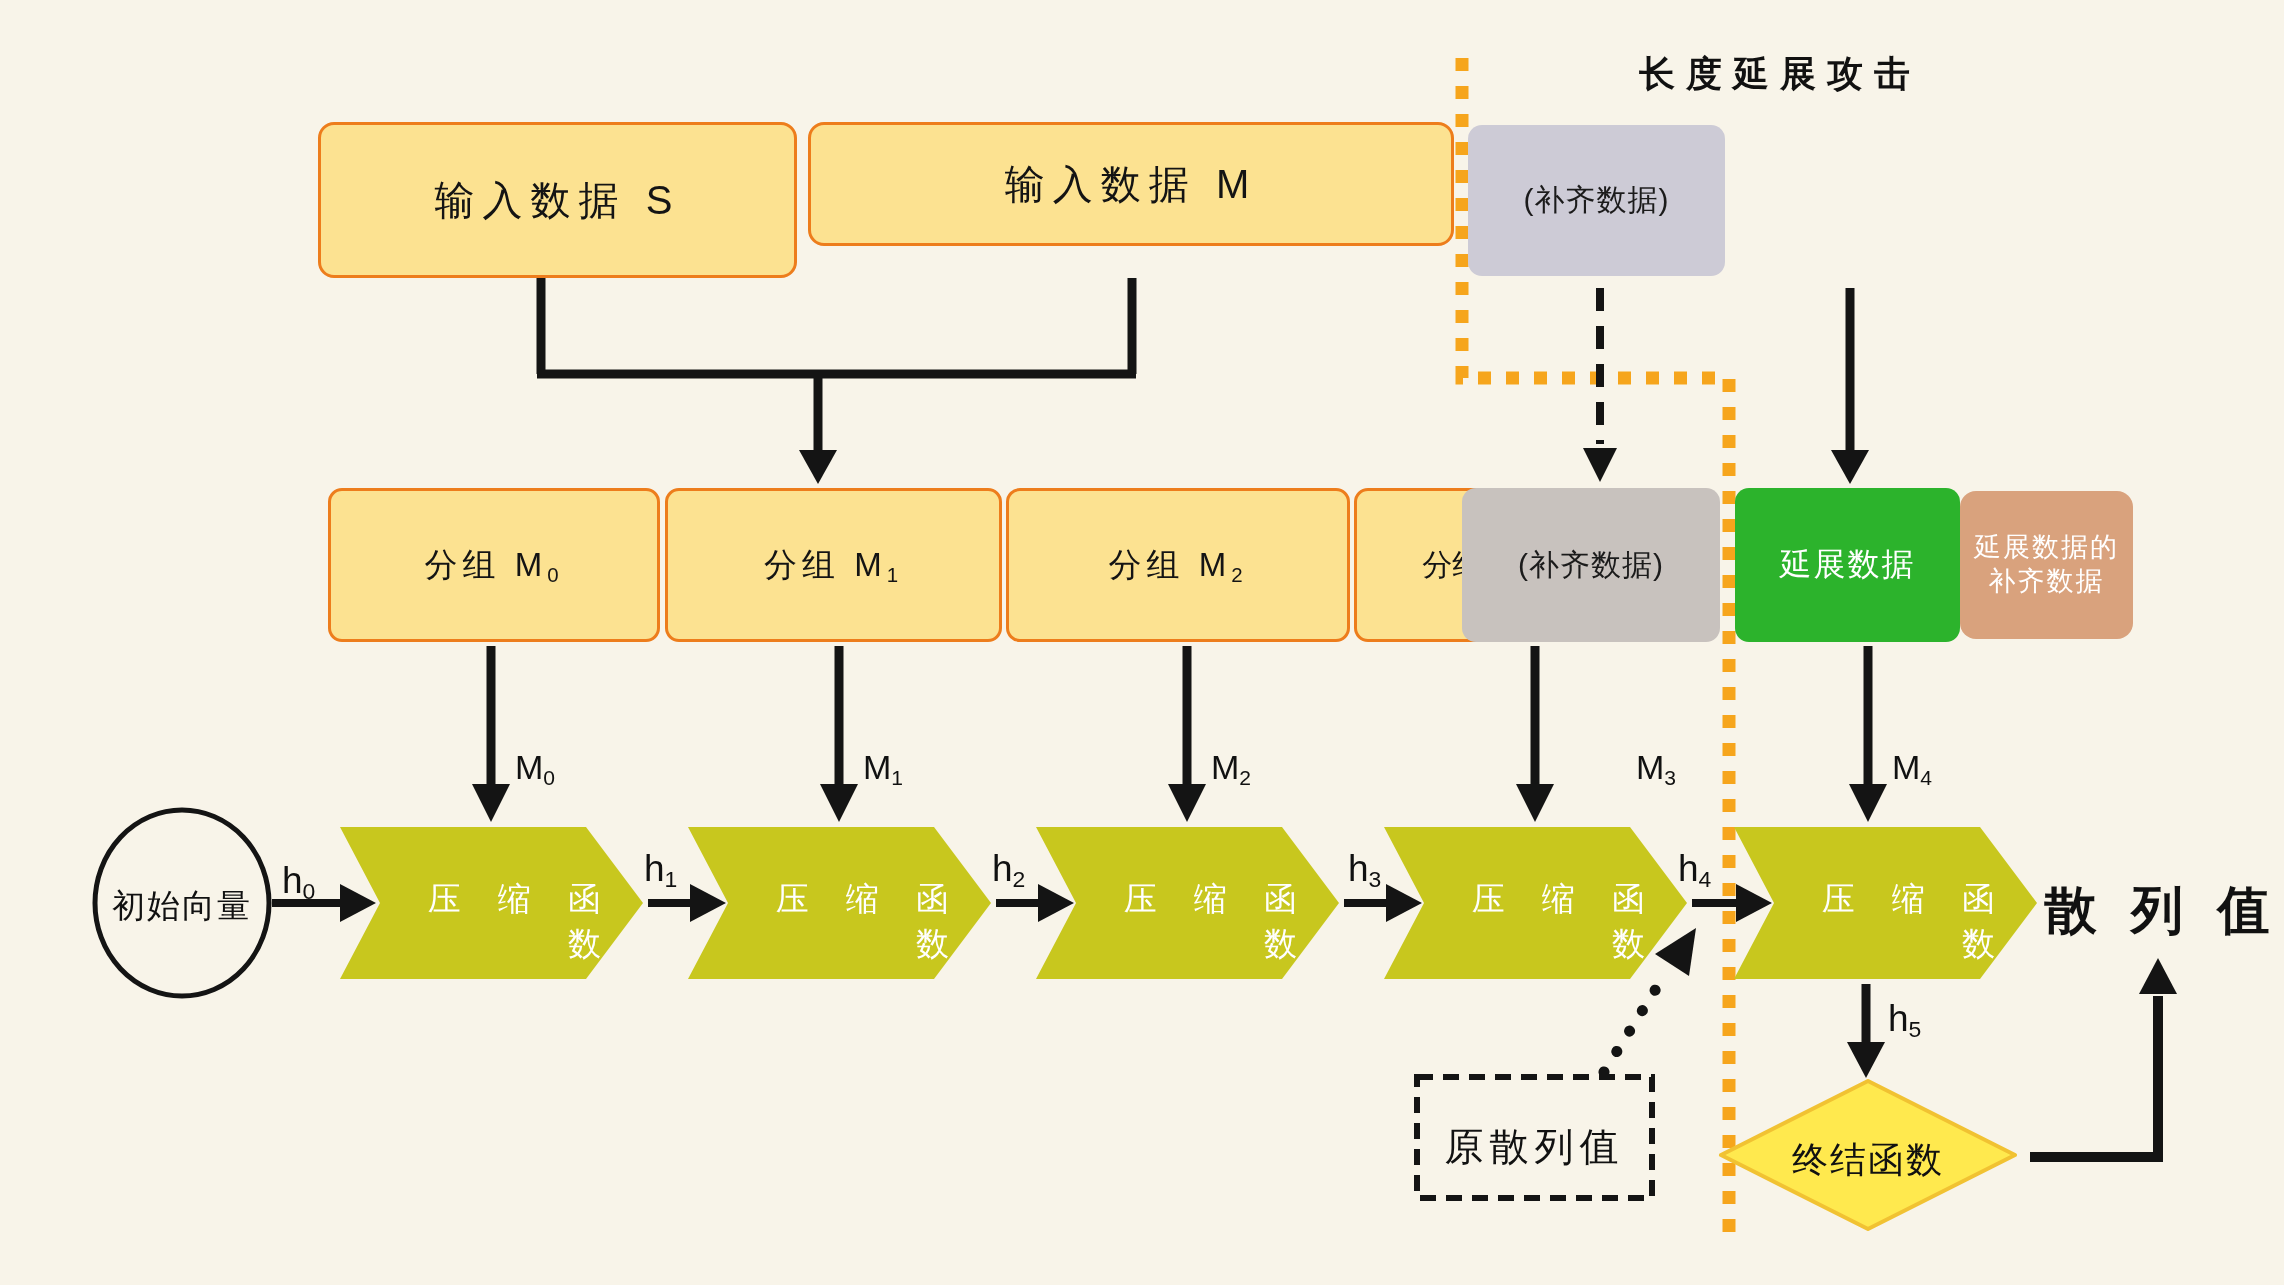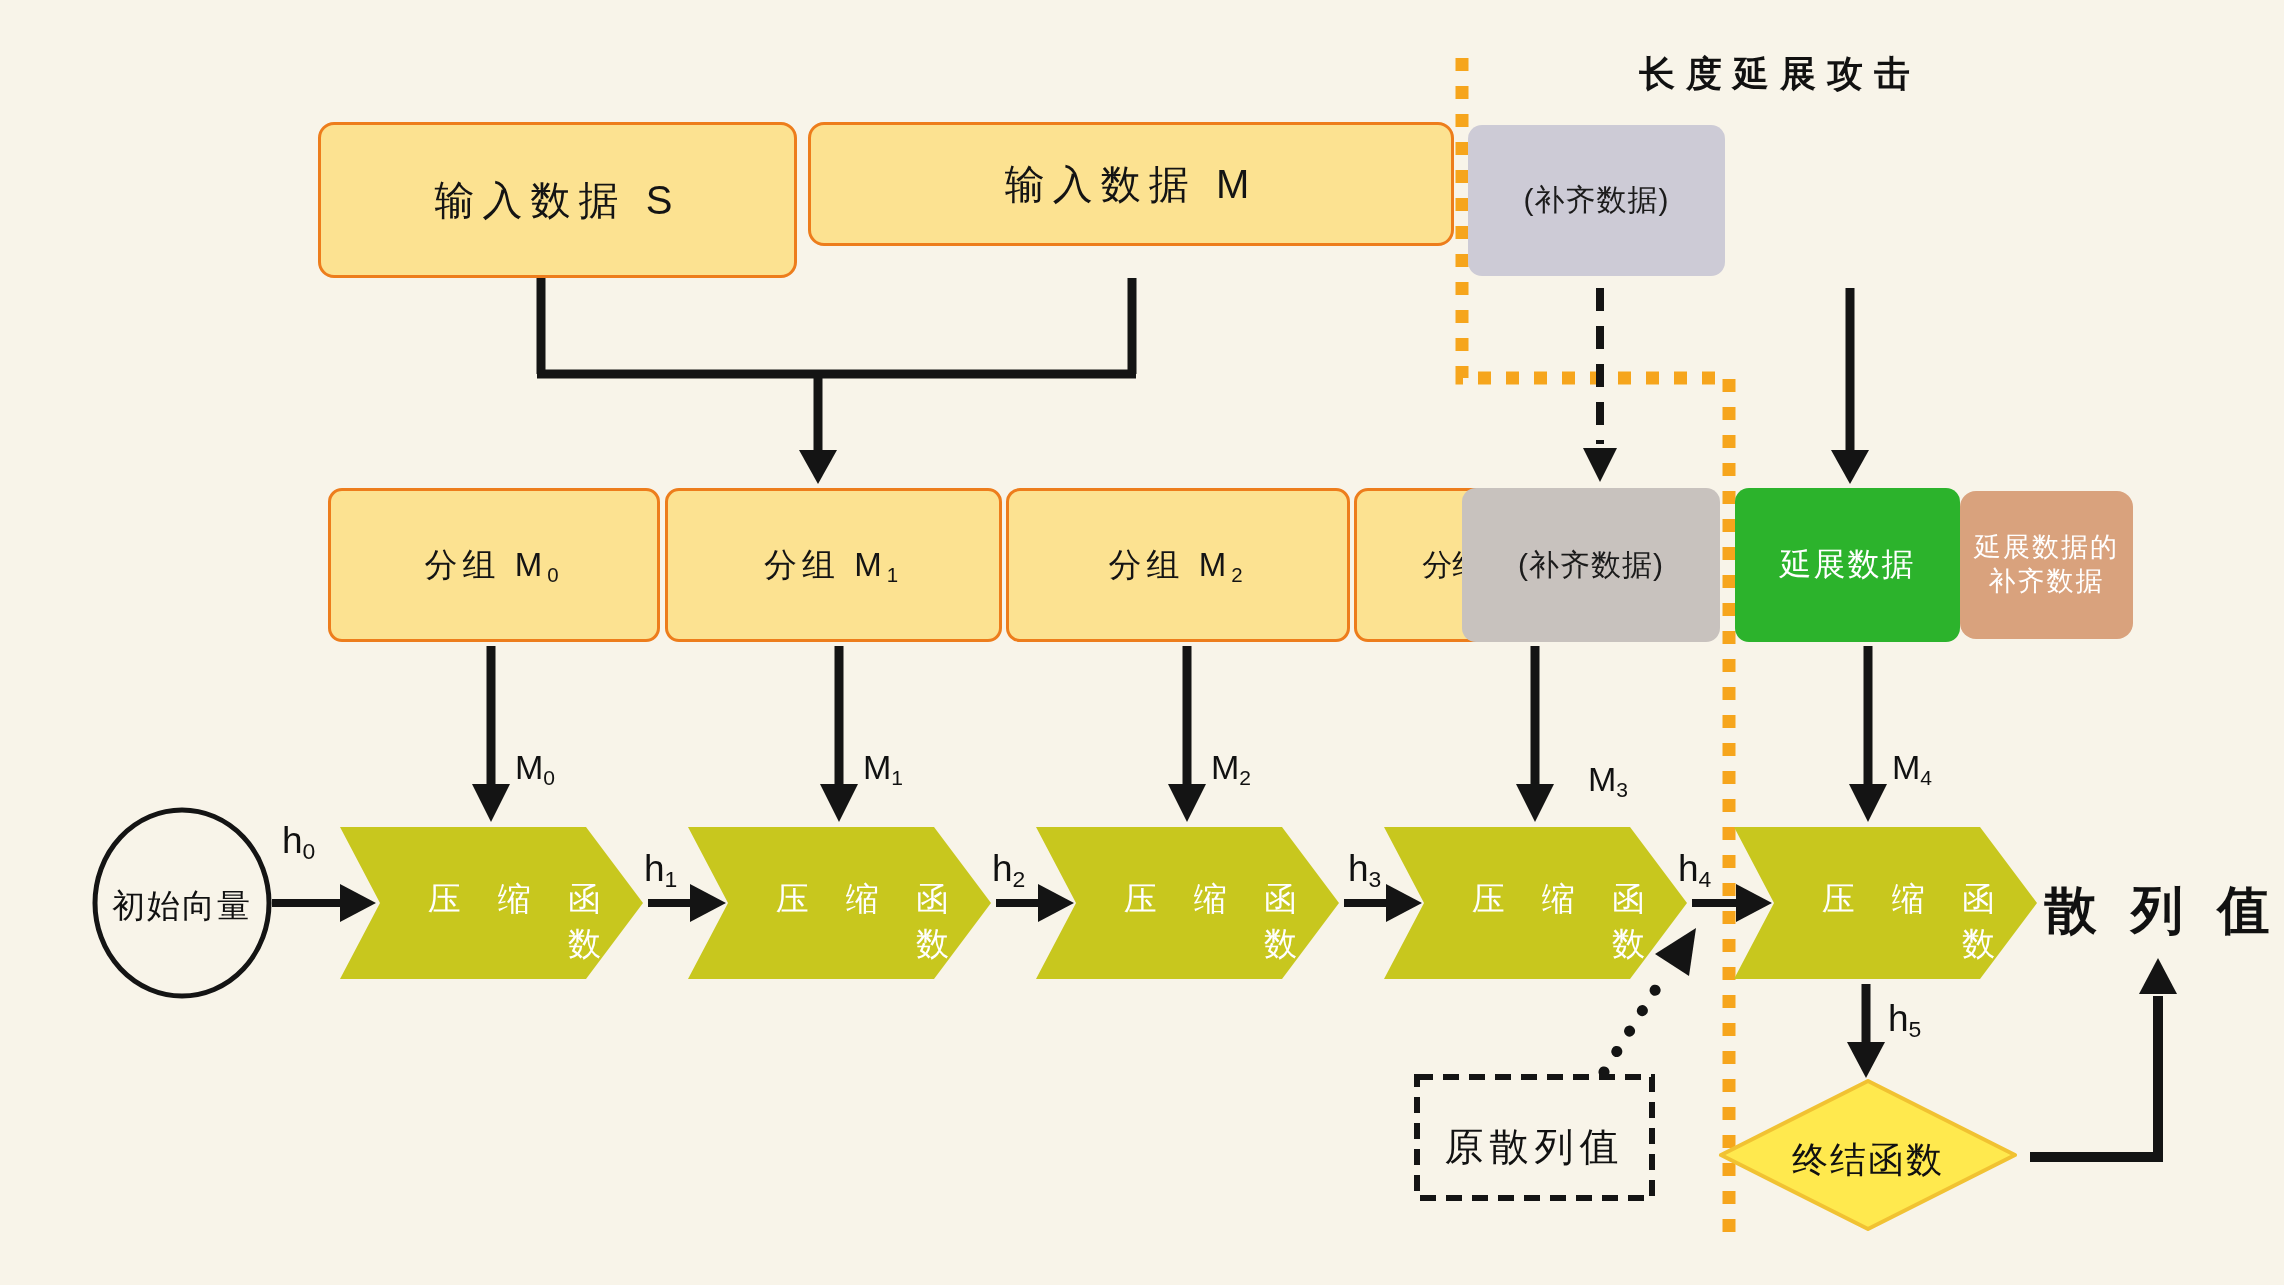--- a/index.html
+++ b/index.html
@@ -174,28 +174,28 @@
 
   <div class="abs mlab" style="left:515px; top:748px;">
     <span><span>M</span><span class="sub">0</span></span>
     </div>
   <div class="abs mlab" style="left:863px; top:748px;">
     <span><span>M</span><span class="sub">1</span></span>
     </div>
   <div class="abs mlab" style="left:1211px; top:748px;">
     <span><span>M</span><span class="sub">2</span></span>
     </div>
-  <div class="abs mlab" style="left:1588px; top:748px;margin-top:12px;">
+  <div class="abs mlab" style="left:1636px; top:748px;">
     <span><span>M</span><span class="sub">3</span></span>
     </div>
   <div class="abs mlab" style="left:1892px; top:748px;">
     <span><span>M</span><span class="sub">4</span></span>
     </div>
 
-  <div class="abs hlab" style="left:282px; top:820px;">
+  <div class="abs hlab" style="left:282px; top:860px;">
     <span><span>h</span><span class="sub">0</span></span>
     </div>
   <div class="abs hlab" style="left:644px; top:848px;">
     <span><span>h</span><span class="sub">1</span></span>
     </div>
   <div class="abs hlab" style="left:992px; top:848px;">
     <span><span>h</span><span class="sub">2</span></span>
     </div>
   <div class="abs hlab" style="left:1348px; top:848px;">
     <span><span>h</span><span class="sub">3</span></span>

